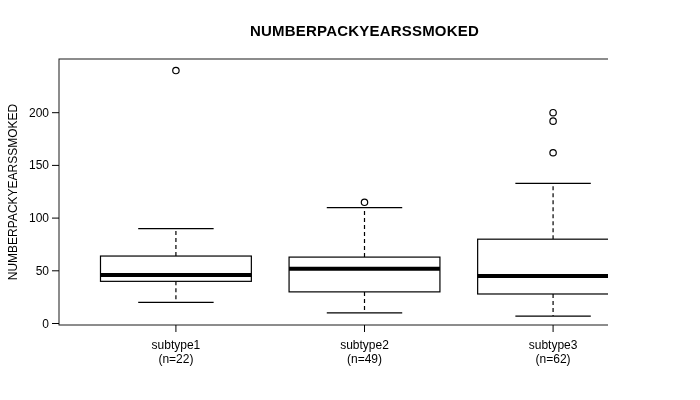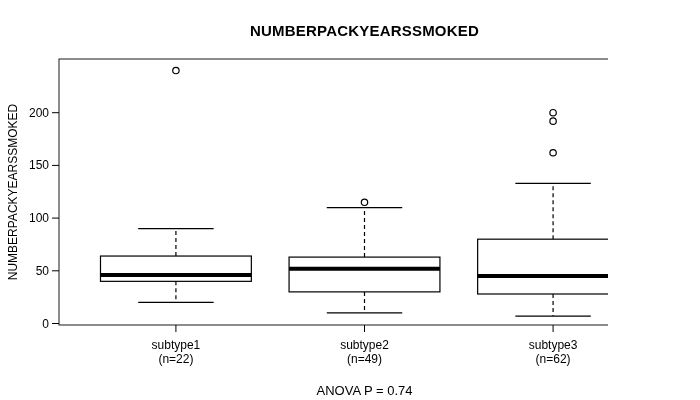--- a/index.html
+++ b/index.html
@@ -88,14 +88,13 @@
       <line x1="553.0802469135803" y1="239.18" x2="553.0802469135803" y2="183.31799999999998" stroke="#000000" stroke-width="1.2" stroke-dasharray="4,3"></line>
       <line x1="553.0802469135803" y1="293.988" x2="553.0802469135803" y2="316.122" stroke="#000000" stroke-width="1.2" stroke-dasharray="4,3"></line>
       <line x1="515.3641975308642" y1="183.31799999999998" x2="590.7962962962963" y2="183.31799999999998" stroke="#000000" stroke-width="1.2"></line>
       <line x1="515.3641975308642" y1="316.122" x2="590.7962962962963" y2="316.122" stroke="#000000" stroke-width="1.2"></line>
       <rect x="477.64814814814815" y="239.18" width="150.8641975308642" height="54.80799999999999" fill="#ffffff" stroke="#000000" stroke-width="1.2"></rect>
       <line x1="477.64814814814815" y1="276.07" x2="628.5123456790124" y2="276.07" stroke="#000000" stroke-width="4"></line>
       <circle cx="553.0802469135803" cy="152.75199999999998" r="3.2" fill="none" stroke="#000000" stroke-width="1.2"></circle>
       <circle cx="553.0802469135803" cy="121.132" r="3.2" fill="none" stroke="#000000" stroke-width="1.2"></circle>
       <circle cx="553.0802469135803" cy="112.69999999999999" r="3.2" fill="none" stroke="#000000" stroke-width="1.2"></circle>
     </svg>
-  <div class="footer-label">ANOVA P = 0.74</div>
 </div>
 
 </body></html>

